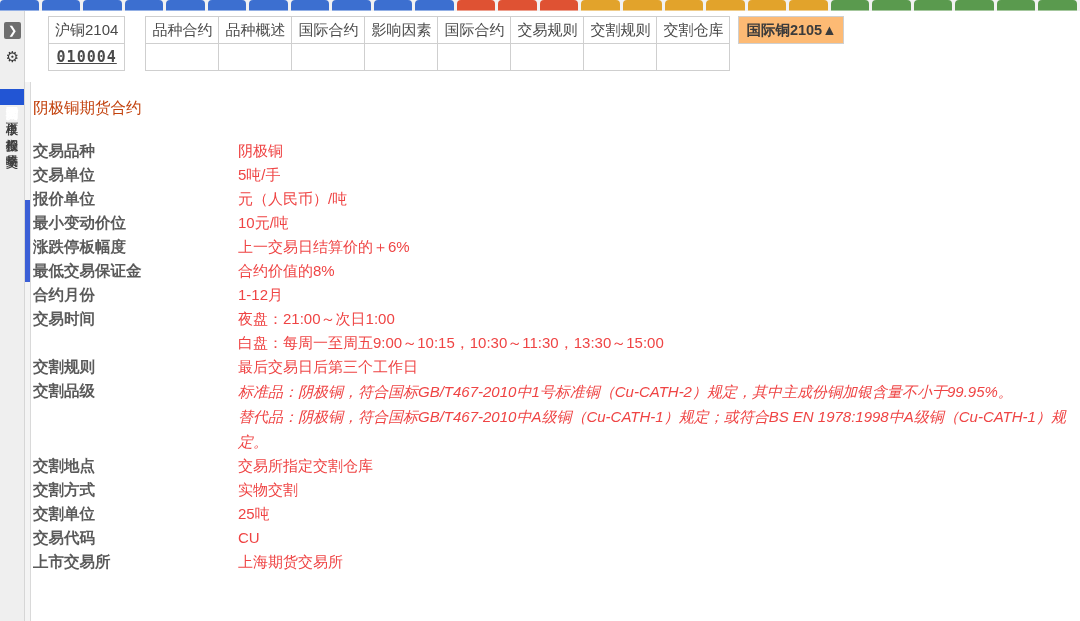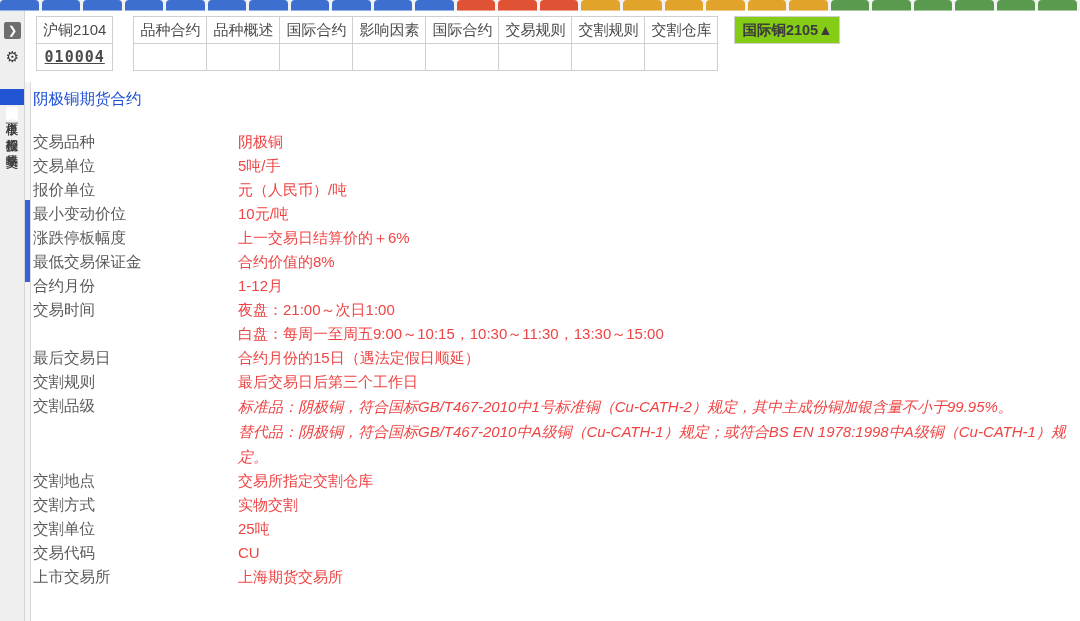--- a/index.html
+++ b/index.html
@@ -28,47 +28,47 @@
            line-height:17px;font-size:15px;color:#3a3a3a;font-family:"DejaVu Sans",sans-serif;}
   .sb-items{position:absolute;left:0;top:62px;width:24px;}
   .sb-wrap{display:flex;flex-direction:column;align-items:center;}
   .sb-cell{width:24px;display:flex;justify-content:center;padding:8px 0;box-sizing:border-box;}
   .sb-cell .vtext{writing-mode:vertical-rl;text-orientation:upright;font-size:12.5px;
                   line-height:14px;color:#3c3c3c;white-space:nowrap;}
   .sb-cell.active{background:#2255d4;}
   .sb-cell.active .vtext{color:#ffffff;font-weight:bold;}
 
   
-  .tabwrap{position:absolute;left:36px;top:16px;display:flex;align-items:flex-start;}
+  .tabwrap{position:absolute;left:48px;top:16px;display:flex;align-items:flex-start;}
   table.tabs{border-collapse:collapse;table-layout:fixed;background:#fff;}
   table.tabs td{border:1px solid #cfcfcf;height:26px;text-align:center;vertical-align:middle;
                 font-size:15px;color:#4a4a4a;padding:0 6px;white-space:nowrap;background:#fff;}
   table.tabs tr.r2 td{height:26px;text-decoration:underline;}
   td.code{font-size:14px;color:#2d2d2d;font-weight:bold;letter-spacing:1px;
           font-family:"DejaVu Sans Mono","Liberation Mono",monospace;}
   td.active-tab{color:#3f8ddd;}
   .gapcell{border:none !important;width:8px;background:transparent !important;}
 
-  table.quotes{border-collapse:collapse;table-layout:fixed;margin-left:16px;background:#84cc16;}
+  table.quotes{border-collapse:collapse;table-layout:fixed;margin-left:8px;background:#fdba74;}
   table.quotes td{border:1px solid #cfcfcf;height:26px;text-align:left;vertical-align:middle;
                   font-size:14.5px;color:#3b3b3b;padding:0 7px;white-space:nowrap;
                   font-weight:bold;}
 
   
   .scrolltrack{position:absolute;left:25px;top:82px;width:5px;height:539px;background:#f4f4f4;}
   .scrollthumb{position:absolute;left:25px;top:200px;width:5px;height:82px;background:#3b5fd6;}
   .content-border{position:absolute;left:30px;top:82px;width:1px;height:539px;background:#d9d9d9;}
 
   
   .doc{position:absolute;left:33px;top:84px;width:1040px;height:534px;overflow:hidden;
        color:#4f4f4f;}
-  .doc-title{font-size:15.5px;color:#1d4ed8;margin:5px 0 0 0;line-height:20px;}
+  .doc-title{font-size:15.5px;color:#c2410c;margin:14px 0 0 0;line-height:20px;}
   .rows{margin-top:21px;}
   .row{display:flex;align-items:flex-start;line-height:24px;}
-  .row .lbl{width:205px;flex:0 0 205px;font-size:15.5px;color:#5a5a5a;white-space:nowrap;}
+  .row .lbl{width:205px;flex:0 0 205px;font-size:15.5px;color:#5a5a5a;white-space:nowrap;font-weight:bold;}
   .row .val{font-size:15px;color:#ef4444;white-space:pre-wrap;}
   .para{line-height:25px;font-style:italic;}
 </style>
 </head>
 <body>
 
 <div id="app">
 
   <div class="topstrip" id="topstrip">
       <div class="ttab first" style="background: rgb(60, 111, 208); width: 52px;"></div>
@@ -193,24 +193,20 @@
         </div>
         <div class="row">
           <div class="lbl">合约月份</div>
           <div class="val"><div>1-12月</div></div>
         </div>
         <div class="row">
           <div class="lbl">交易时间</div>
           <div class="val"><div>夜盘：21:00～次日1:00</div><div>白盘：每周一至周五9:00～10:15，10:30～11:30，13:30～15:00</div></div>
         </div>
         <div class="row">
-          <div class="lbl">最后交易日</div>
-          <div class="val"><div>合约月份的15日（遇法定假日顺延）</div></div>
-        </div>
-        <div class="row">
           <div class="lbl">交割规则</div>
           <div class="val"><div>最后交易日后第三个工作日</div></div>
         </div>
         <div class="row">
           <div class="lbl">交割品级</div>
           <div class="val"><div class="para">标准品：阴极铜，符合国标GB/T467-2010中1号标准铜（Cu-CATH-2）规定，其中主成份铜加银含量不小于99.95%。</div><div class="para">替代品：阴极铜，符合国标GB/T467-2010中A级铜（Cu-CATH-1）规定；或符合BS EN 1978:1998中A级铜（Cu-CATH-1）规定。</div></div>
         </div>
         <div class="row">
           <div class="lbl">交割地点</div>
           <div class="val"><div>交易所指定交割仓库</div></div>

